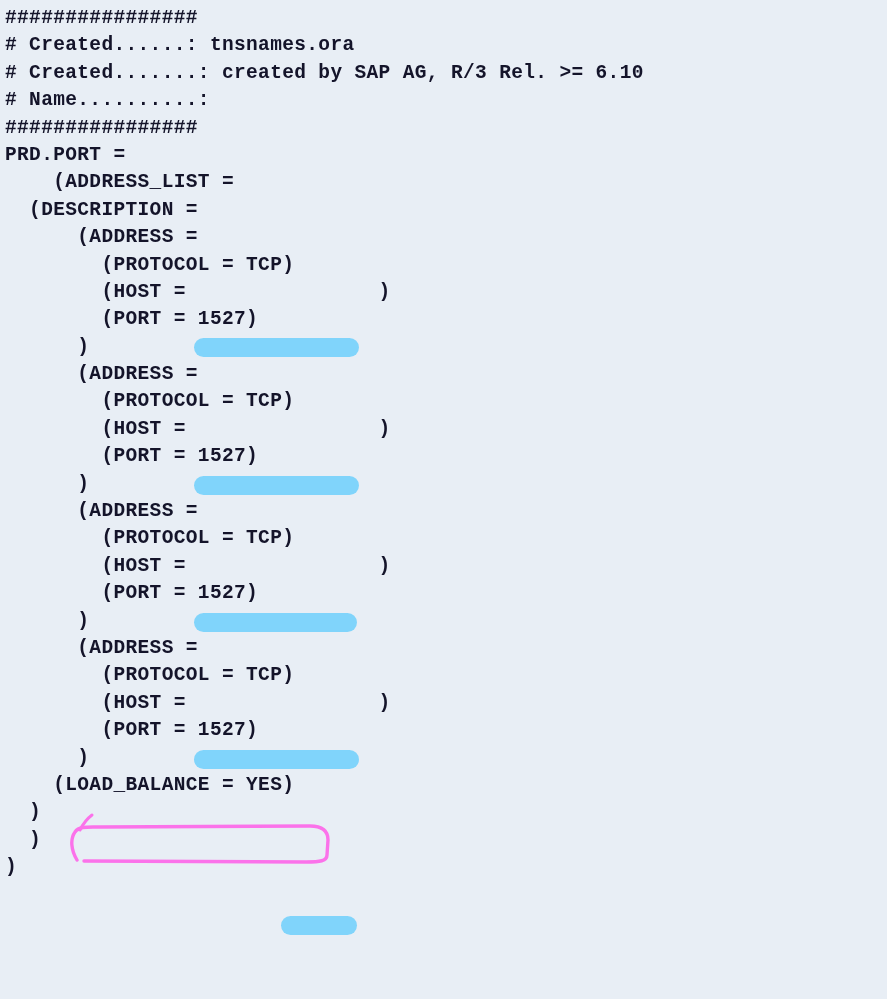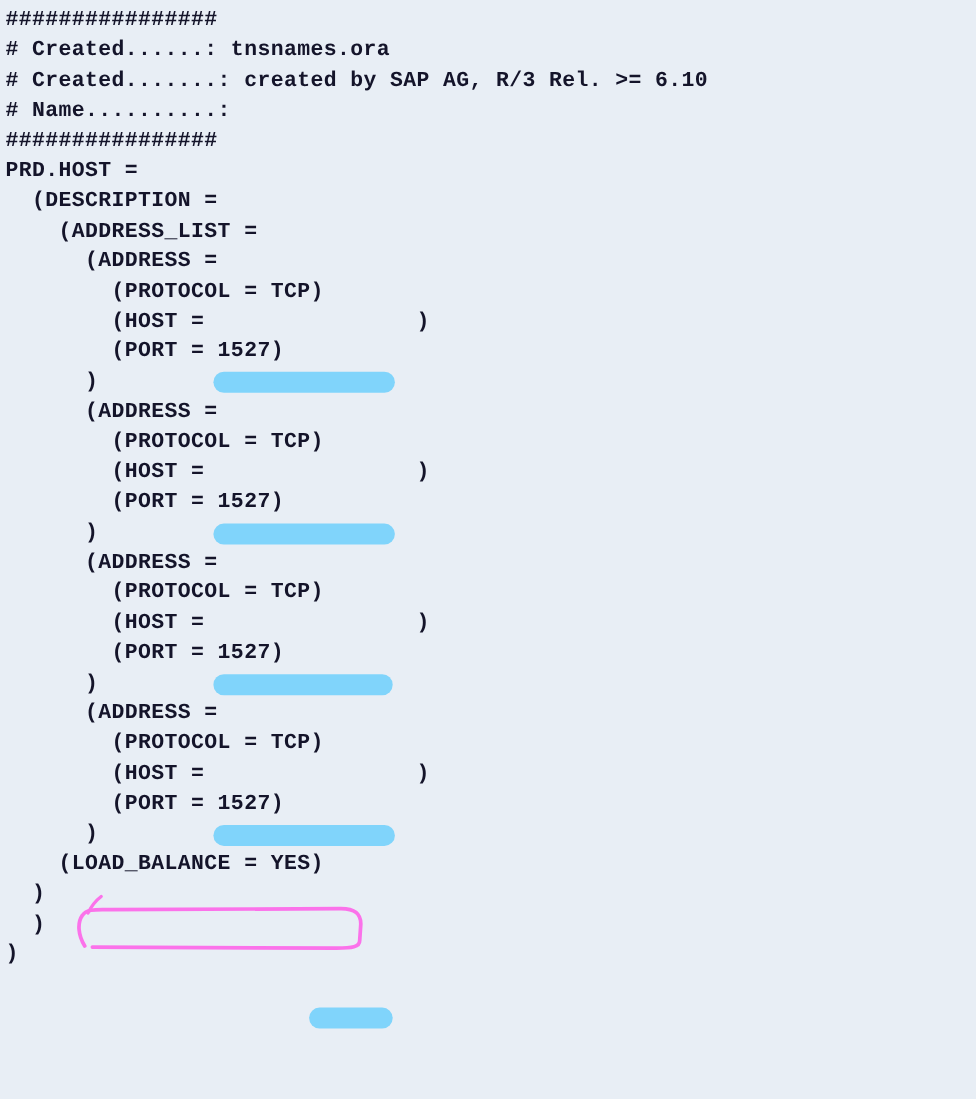--- a/index.html
+++ b/index.html
@@ -62,23 +62,23 @@
 <body>
 
 <div id="file-view">
 
   <div id="code-body">
       <div class="code-line"><span class="txt">################</span></div>
       <div class="code-line"><span class="txt"># Created......: tnsnames.ora</span></div>
       <div class="code-line"><span class="txt"># Created.......: created by SAP AG, R/3 Rel. &gt;= 6.10</span></div>
       <div class="code-line"><span class="txt"># Name..........:</span></div>
       <div class="code-line"><span class="txt">################</span></div>
-      <div class="code-line"><span class="txt">PRD.HOST =</span></div>
+      <div class="code-line"><span class="txt">PRD.PORT =</span></div>
+      <div class="code-line"><span class="txt">    (ADDRESS_LIST =</span></div>
       <div class="code-line"><span class="txt">  (DESCRIPTION =</span></div>
-      <div class="code-line"><span class="txt">    (ADDRESS_LIST =</span></div>
       <div class="code-line"><span class="txt">      (ADDRESS =</span></div>
       <div class="code-line"><span class="txt">        (PROTOCOL = TCP)</span></div>
       <div class="code-line"><span class="txt">        (HOST =                )</span></div>
       <div class="code-line"><span class="txt">        (PORT = 1527)</span></div>
       <div class="code-line"><span class="txt">      )</span></div>
       <div class="code-line"><span class="txt">      (ADDRESS =</span></div>
       <div class="code-line"><span class="txt">        (PROTOCOL = TCP)</span></div>
       <div class="code-line"><span class="txt">        (HOST =                )</span></div>
       <div class="code-line"><span class="txt">        (PORT = 1527)</span></div>
       <div class="code-line"><span class="txt">      )</span></div>

